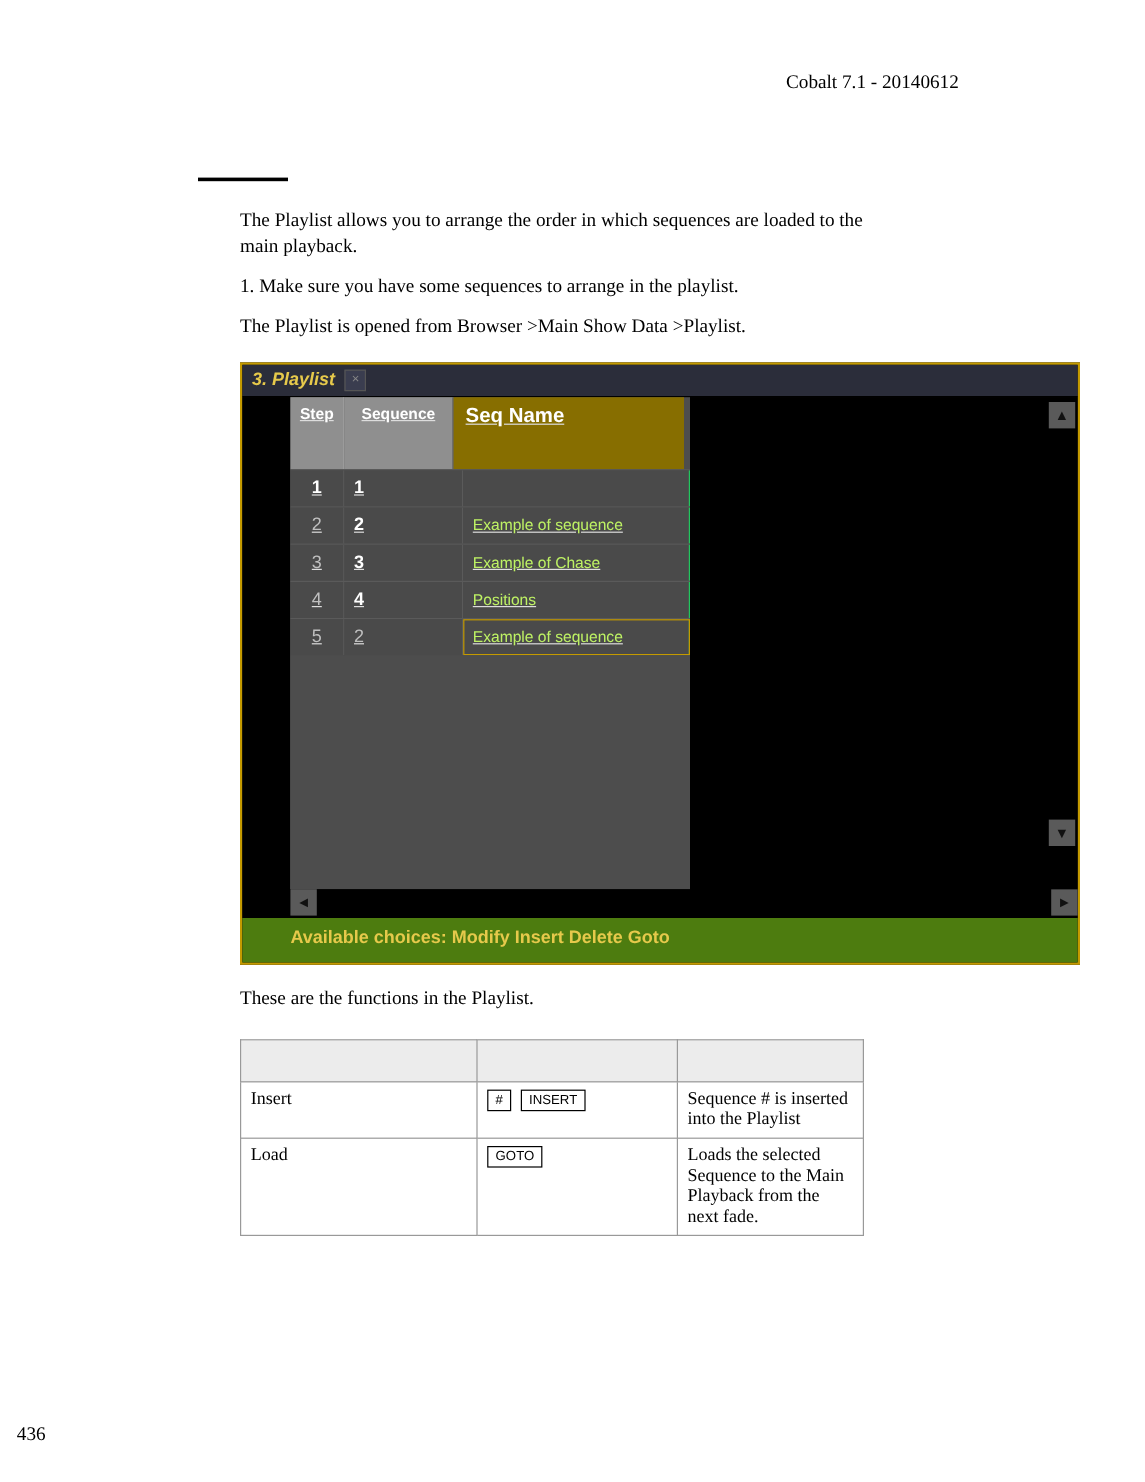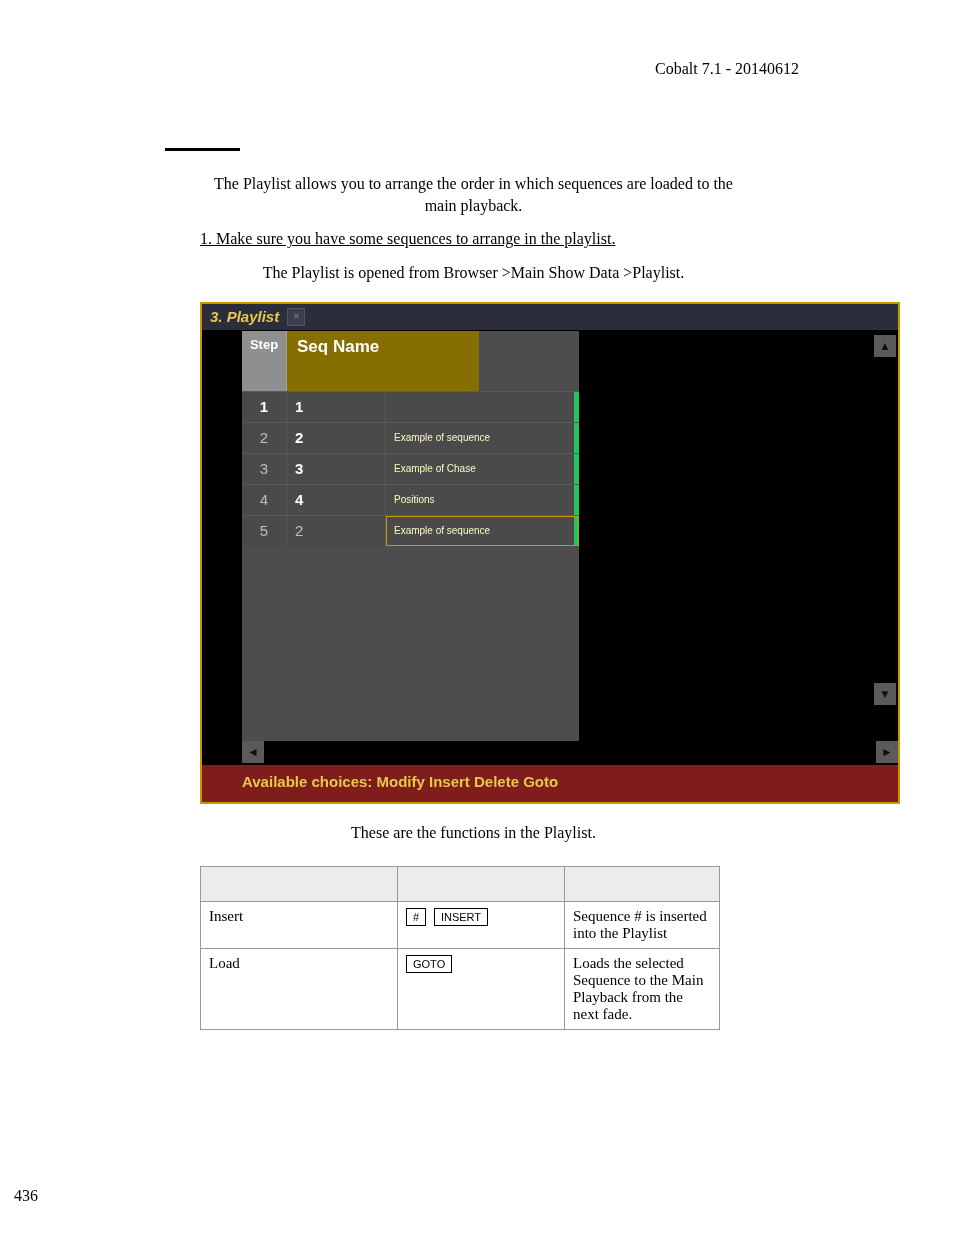--- a/index.html
+++ b/index.html
@@ -28,23 +28,23 @@
     width: 75px;
     height: 3px;
     background: #000;
     margin-left: -35px;
     margin-bottom: 22px;
   }
   .content {
     margin-left: 140px;
     margin-right: 60px;
   }
-  .para { margin: 0 0  14px 0; line-height: 1.35; text-align: center; }
+  .para { margin: 0 0  14px 0; line-height: 1.35; }
   .list-block { margin: 14px 0; }
-  .list-item { margin: 2px 0; text-decoration: underline; }
+  .list-item { margin: 2px 0; }
   .screenshot {
     margin: 18px 0 18px 0;
     width: 700px;
     border: 2px solid #c49a00;
     background: #000;
     font-family: Verdana, Geneva, sans-serif;
     font-size: 13px;
     color: #ddd;
     box-sizing: border-box;
   }
@@ -71,20 +71,21 @@
     line-height: 14px;
     text-align: center;
     font-family: Arial, sans-serif;
   }
   .ss-body {
     display: flex;
     flex-direction: column;
   }
   .ss-grid-wrap {
     display: flex;
+    text-decoration: underline;
   }
   .ss-left-gutter {
     width: 40px;
     background: #000;
   }
   .ss-table {
     flex: 0 0 320px;
     background: #4d4d4d;
   }
   .ss-right-dark {
@@ -129,22 +130,22 @@
   }
   .ss-c-step.bold { font-weight: bold; color:#fff; }
   .ss-c-seq {
     width: 90px; display:flex; align-items:center; padding-left:8px;
     color:#fff; font-weight:bold; background:#4a4a4a; border-right:1px solid #5a5a5a;
     font-size:15px;
   }
   .ss-c-seq.dim { color:#bfbfbf; font-weight:normal; }
   .ss-c-name {
     width: 172px; display:flex; align-items:center; padding:0 8px;
-    color:#fef9c3; background:#4a4a4a; font-size:10px;
-    border-right:5px solid #22c55e;
+    color:#bef264; background:#4a4a4a; font-size:13px;
+    border-right:1px solid #22c55e;
   }
   .ss-c-name.sel { outline:1px solid #c49a00; outline-offset:-1px; }
   .ss-rows-area {
     display:flex; flex-direction:column;
     background:#4d4d4d;
     height: 350px;
   }
   .ss-rows-fill { flex:1; background:#4d4d4d; }
   .ss-scroll-v {
     position:absolute; right:2px; top:4px; bottom:36px;
@@ -156,21 +157,21 @@
     display:flex; align-items:center; justify-content:center;
     color:#111; font-size:12px;
   }
   .ss-hscroll {
     display:flex; height:24px; background:#000;
     padding-left:40px;
   }
   .ss-hscroll .ss-arrow { background:#5a5a5a; }
   .ss-hscroll-fill { flex:1; }
   .ss-footer {
-    background:#7f1d1d; color:#e6c94b; font-weight:bold;
+    background:#4d7c0f; color:#e6c94b; font-weight:bold;
     padding:8px 0 12px 40px; font-size:15px;
   }
 
   .functions-table {
     border-collapse: collapse;
     margin-top: 23px;
     width: 520px;
     font-size: 15px;
   }
   .functions-table th, .functions-table td {
@@ -222,20 +223,21 @@
       <div class="ss-titlebar">
         <span class="ss-title">3. Playlist</span>
         <span class="ss-close">×</span>
       </div>
       <div class="ss-body">
         <div class="ss-grid-wrap">
           <div class="ss-left-gutter"></div>
           <div class="ss-table">
             <div class="ss-header-row">
               <div class="ss-h-step">Step</div>
+              <div class="ss-h-seq">Sequence</div>
               <div class="ss-h-name">Seq Name</div>
             </div>
             <div class="ss-rows-area">
               <div class="ss-row">
                 <div class="ss-c-step bold">1</div>
                 <div class="ss-c-seq">1</div>
                 <div class="ss-c-name"></div>
               </div>
               <div class="ss-row">
                 <div class="ss-c-step">2</div>

